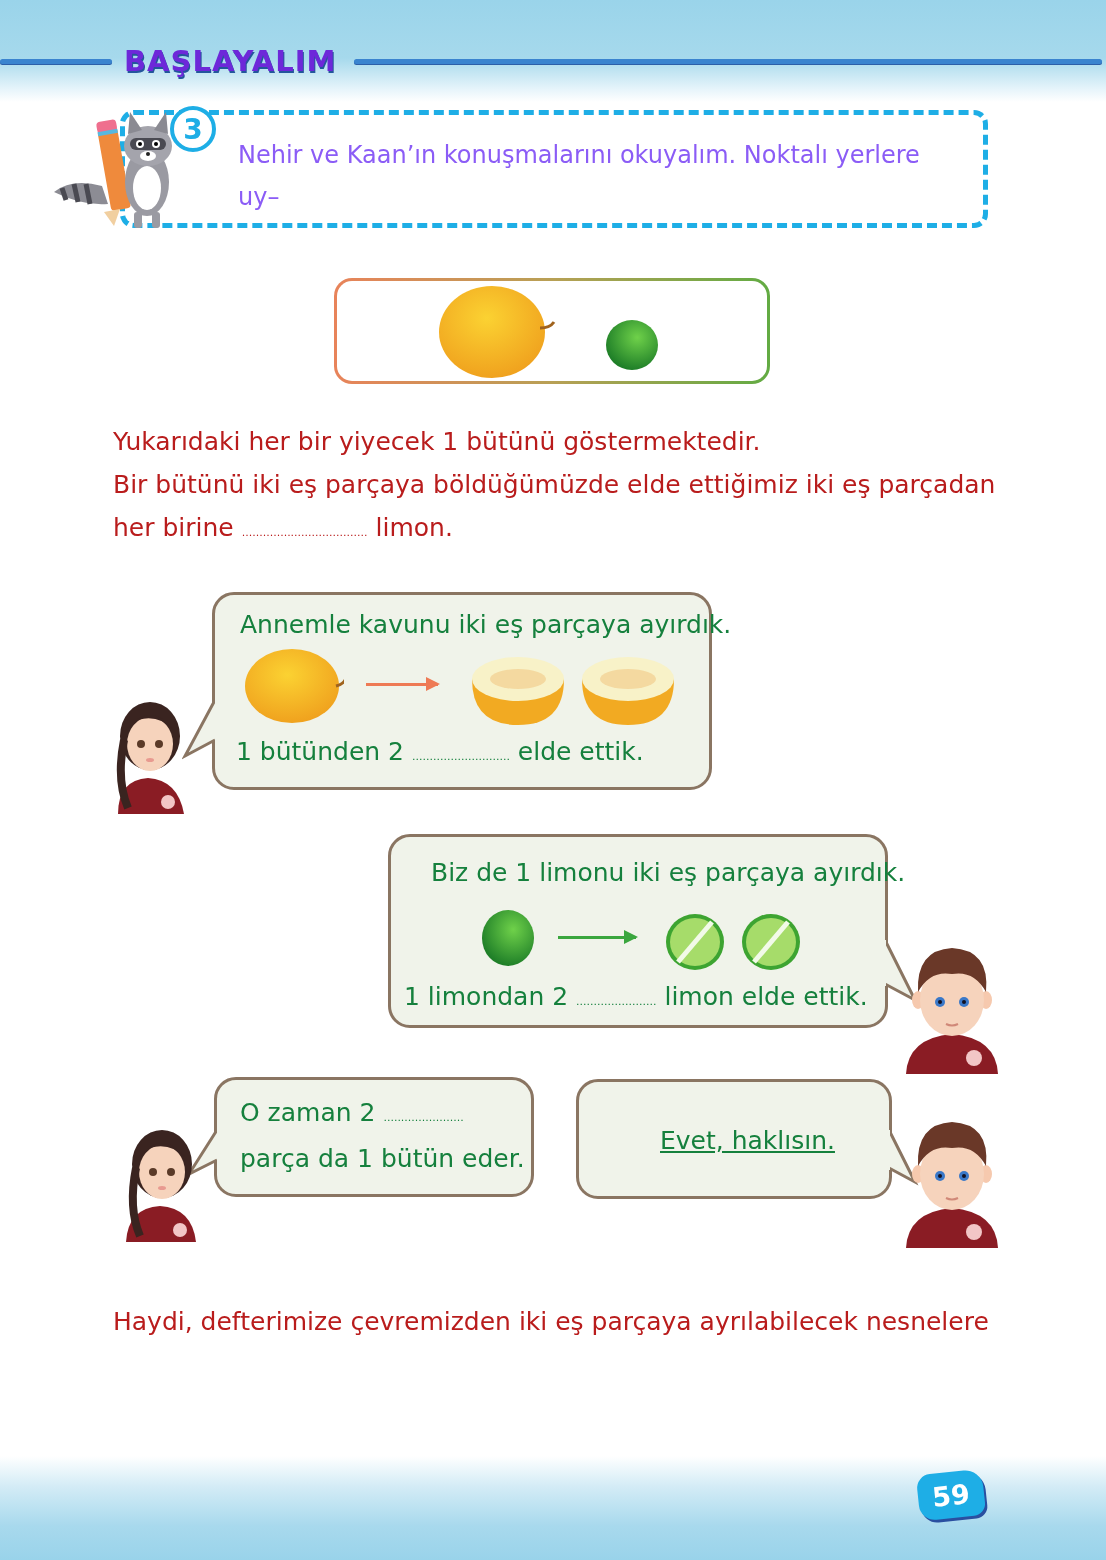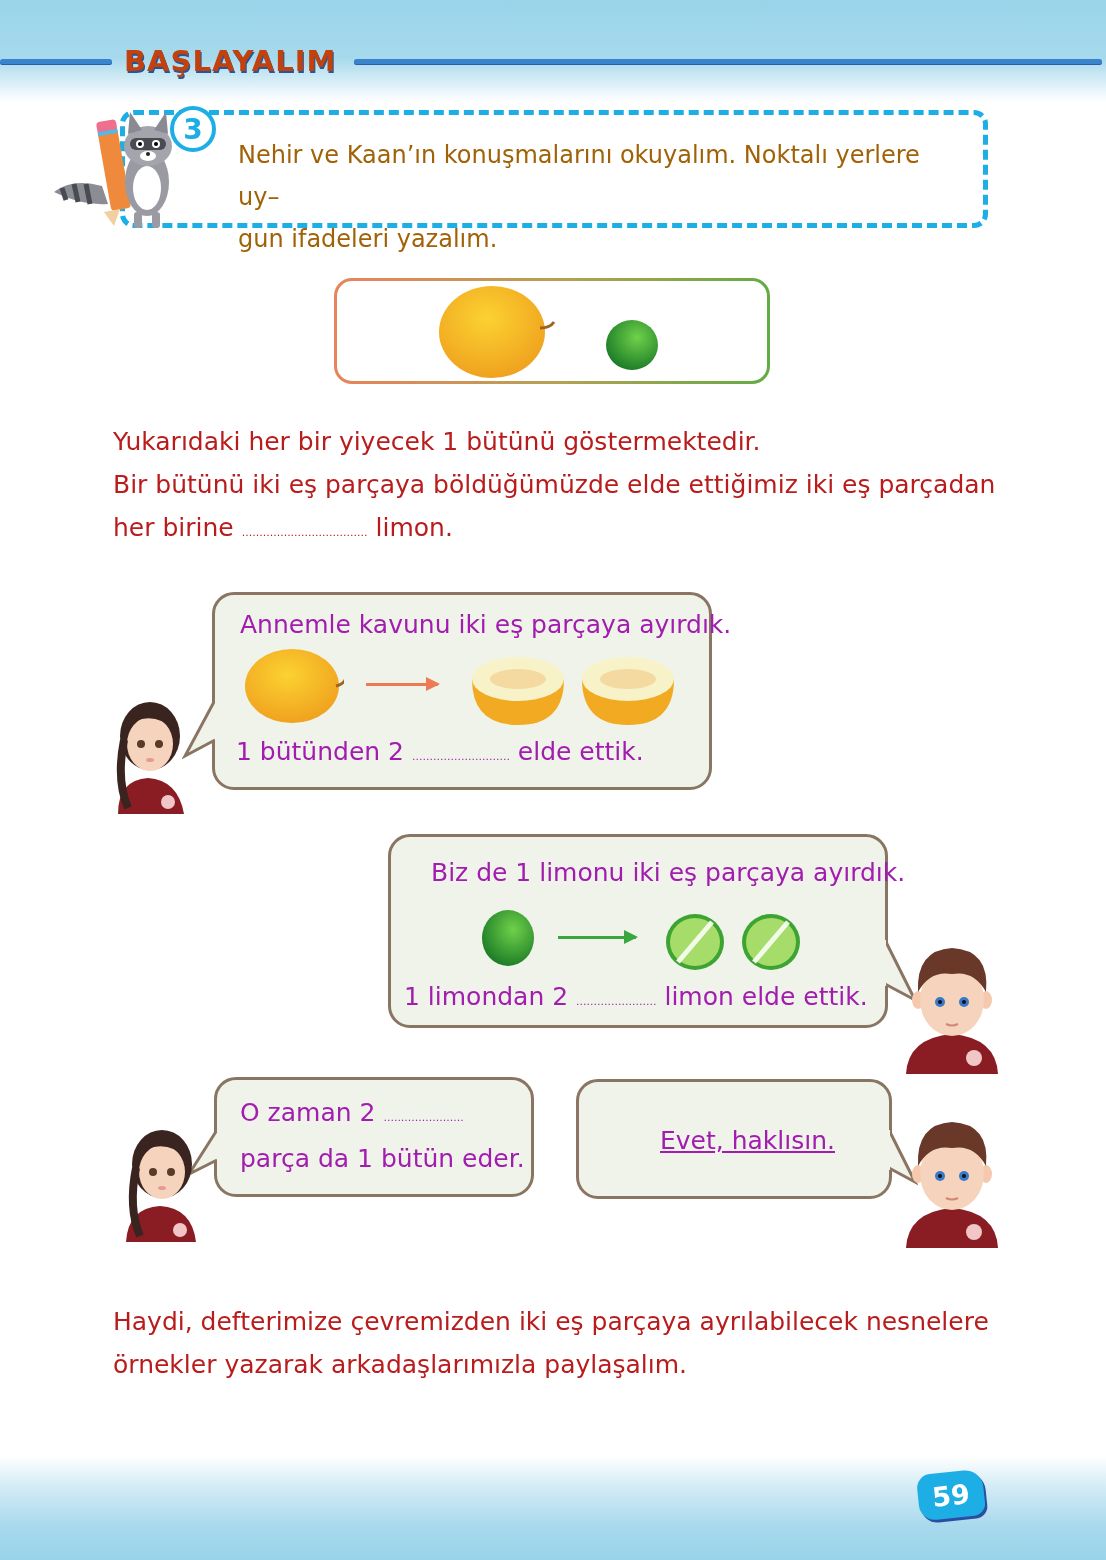--- a/index.html
+++ b/index.html
@@ -16,57 +16,57 @@
   .bottom-band {
     position:absolute; left:0; top:1456px; width:1106px; height:104px;
     background:linear-gradient(to bottom, #ffffff 0px, #d4ecf6 30px, #a8d9ed 70px, #99d3ea 104px);
   }
   .header-line {
     position:absolute; height:5px; background:#3a84cf; border-radius:3px;
     box-shadow:0 1px 0 #2c5fa8;
   }
   .header-title {
     position:absolute; left:124px; top:44px; font-size:29px; font-weight:bold;
-    color:#c2410c; letter-spacing:1px;
+    color:#6d28d9; letter-spacing:1px;
     text-shadow: 1px 2px 0 #24569c;
     font-family:"DejaVu Sans", sans-serif;
   }
   .instruction-box {
     position:absolute; left:120px; top:110px; width:868px; height:118px;
     border:5px dashed #1eaee6; border-radius:14px; box-sizing:border-box;
   }
   .step-num {
     position:absolute; left:170px; top:106px; width:46px; height:46px;
     border:4px solid #1eaee6; border-radius:50%; background:#ffffff;
     box-sizing:border-box; color:#1eaee6; font-weight:bold; font-size:28px;
     display:flex; align-items:center; justify-content:center;
   }
   .instruction-text {
     position:absolute; left:238px; top:134px; width:730px;
-    font-size:24px; line-height:42px; color:#a16207;
+    font-size:24px; line-height:42px; color:#8b5cf6;
   }
   .mascot { position:absolute; left:52px; top:108px; width:130px; height:124px; }
   .fruit-frame {
     position:absolute; left:334px; top:278px; width:436px; height:106px;
     border-radius:18px; box-sizing:border-box;
     padding:3px;
     background:linear-gradient(to right, #e8835a, #b8a055 50%, #62ab43);
   }
   .fruit-frame-inner { width:100%; height:100%; background:#fff; border-radius:15px; }
   .fruit { position:absolute; }
   .para {
     position:absolute; left:113px; font-size:25px; line-height:43px; color:#b91c1c;
   }
   .dots { letter-spacing:0; font-size:11px; vertical-align:baseline; }
   .bubble {
     position:absolute; background:#f0f3ea; border:3px solid #8a7562;
     border-radius:22px; box-sizing:border-box;
   }
   .bubble-tail { position:absolute; }
-  .b-text { position:absolute; font-size:25px; color:#a21caf; white-space:nowrap; }
+  .b-text { position:absolute; font-size:25px; color:#15803d; white-space:nowrap; }
   .arrow { position:absolute; height:3px; }
   .arrow::after {
     content:""; position:absolute; right:-2px; top:-6px;
     border-left:14px solid currentColor; border-top:7.5px solid transparent; border-bottom:7.5px solid transparent;
   }
   .character { position:absolute; }
   .page-badge {
     position:absolute; left:918px; top:1472px; width:66px; height:46px;
     background:#1eaee6; border-radius:14px 18px 12px 16px;
     transform:rotate(-6deg);
@@ -104,21 +104,20 @@
   <circle cx="88" cy="36" r="2" fill="#000"></circle>
     <circle cx="104" cy="36" r="2" fill="#000"></circle>
   <ellipse cx="96" cy="48" rx="8" ry="5" fill="#fff"></ellipse>
   <circle cx="96" cy="46" r="2" fill="#222"></circle>
   <rect x="82" y="104" width="8" height="16" rx="3" fill="#9a9aa2"></rect>
   <rect x="100" y="104" width="8" height="16" rx="3" fill="#9a9aa2"></rect>
 </svg>
 <div class="step-num">3</div>
 <div class="instruction-text">
   <div>Nehir ve Kaan’ın konuşmalarını okuyalım. Noktalı yerlere uy–</div>
-  <div>gun ifadeleri yazalım.</div>
 </div>
 
 <div class="fruit-frame">
     <div class="fruit-frame-inner"></div>
   </div>
 <svg class="fruit" style="left:438px; top:284px;" width="122" height="96" viewBox="0 0 122 96">
   <defs>
       <radialGradient id="mg1" cx="45%" cy="35%" r="65%">
         <stop offset="0" stop-color="#fbd232"></stop>
         <stop offset="1" stop-color="#f0a21e"></stop>
@@ -273,16 +272,15 @@
   <path d="M14 52 Q12 10 48 8 Q86 10 82 52 Q70 30 48 34 Q26 30 14 52Z" fill="#6a3828"></path>
   <circle cx="36" cy="62" r="5" fill="#3a78c8"></circle>
     <circle cx="60" cy="62" r="5" fill="#3a78c8"></circle>
   <circle cx="36" cy="62" r="2" fill="#112"></circle>
     <circle cx="60" cy="62" r="2" fill="#112"></circle>
   <path d="M42 84 Q48 87 54 84" stroke="#d08878" stroke-width="2" fill="none"></path>
 </svg>
 
 <div class="para" style="top:1300px;">
   <div>Haydi, defterimize çevremizden iki eş parçaya ayrılabilecek nesnelere</div>
-  <div>örnekler yazarak arkadaşlarımızla paylaşalım.</div>
 </div>
 
 <div class="page-badge">59</div>
 
 </body></html>

